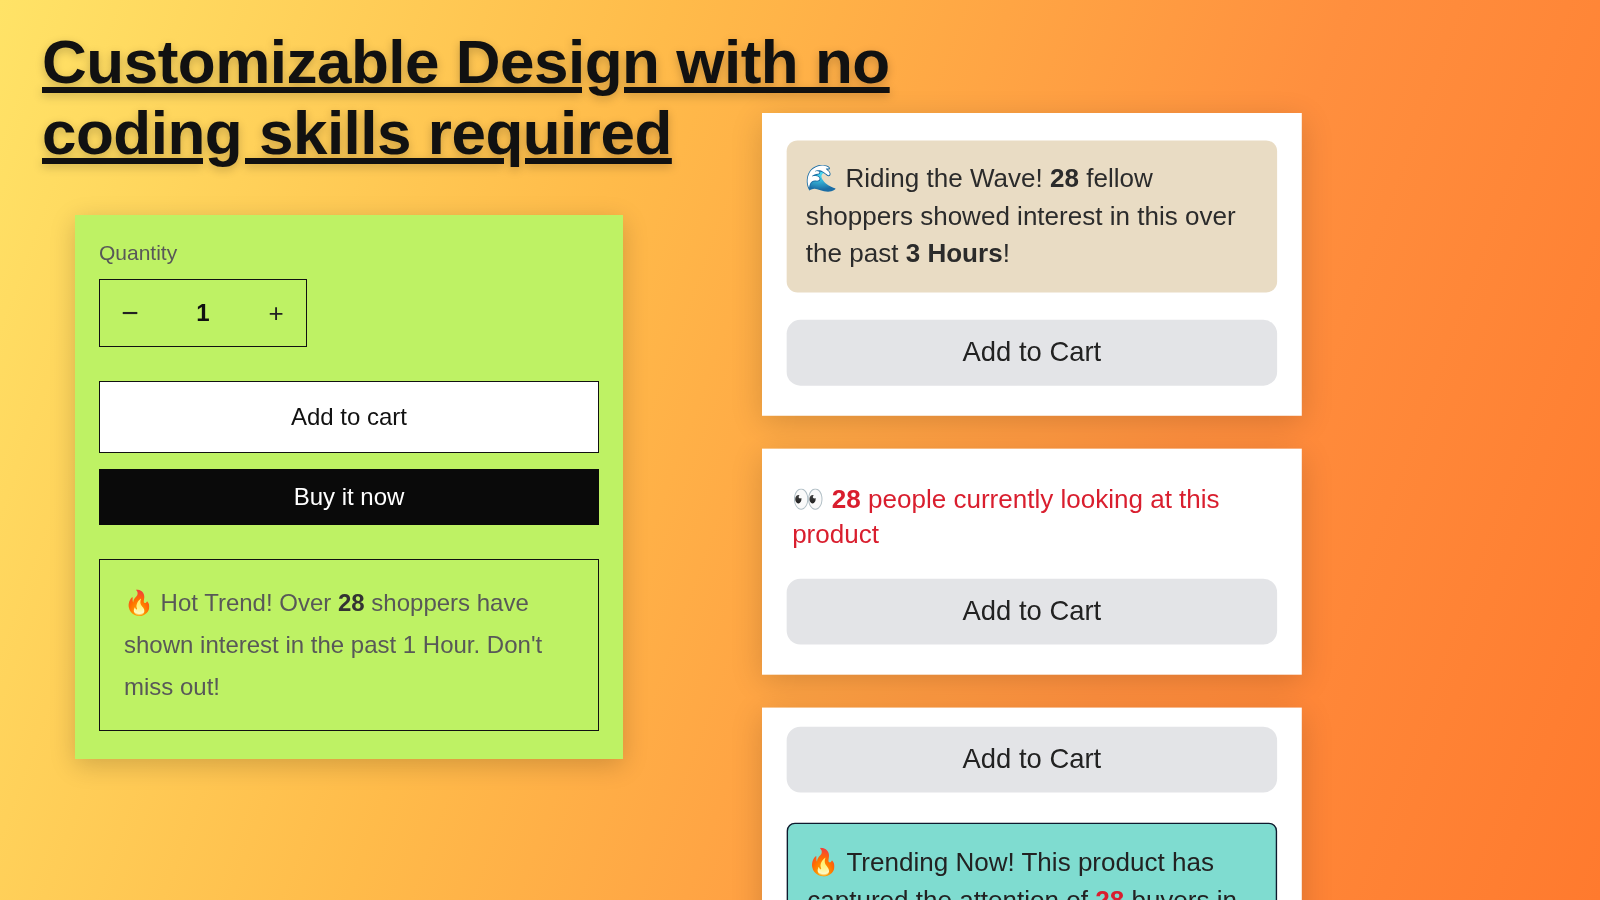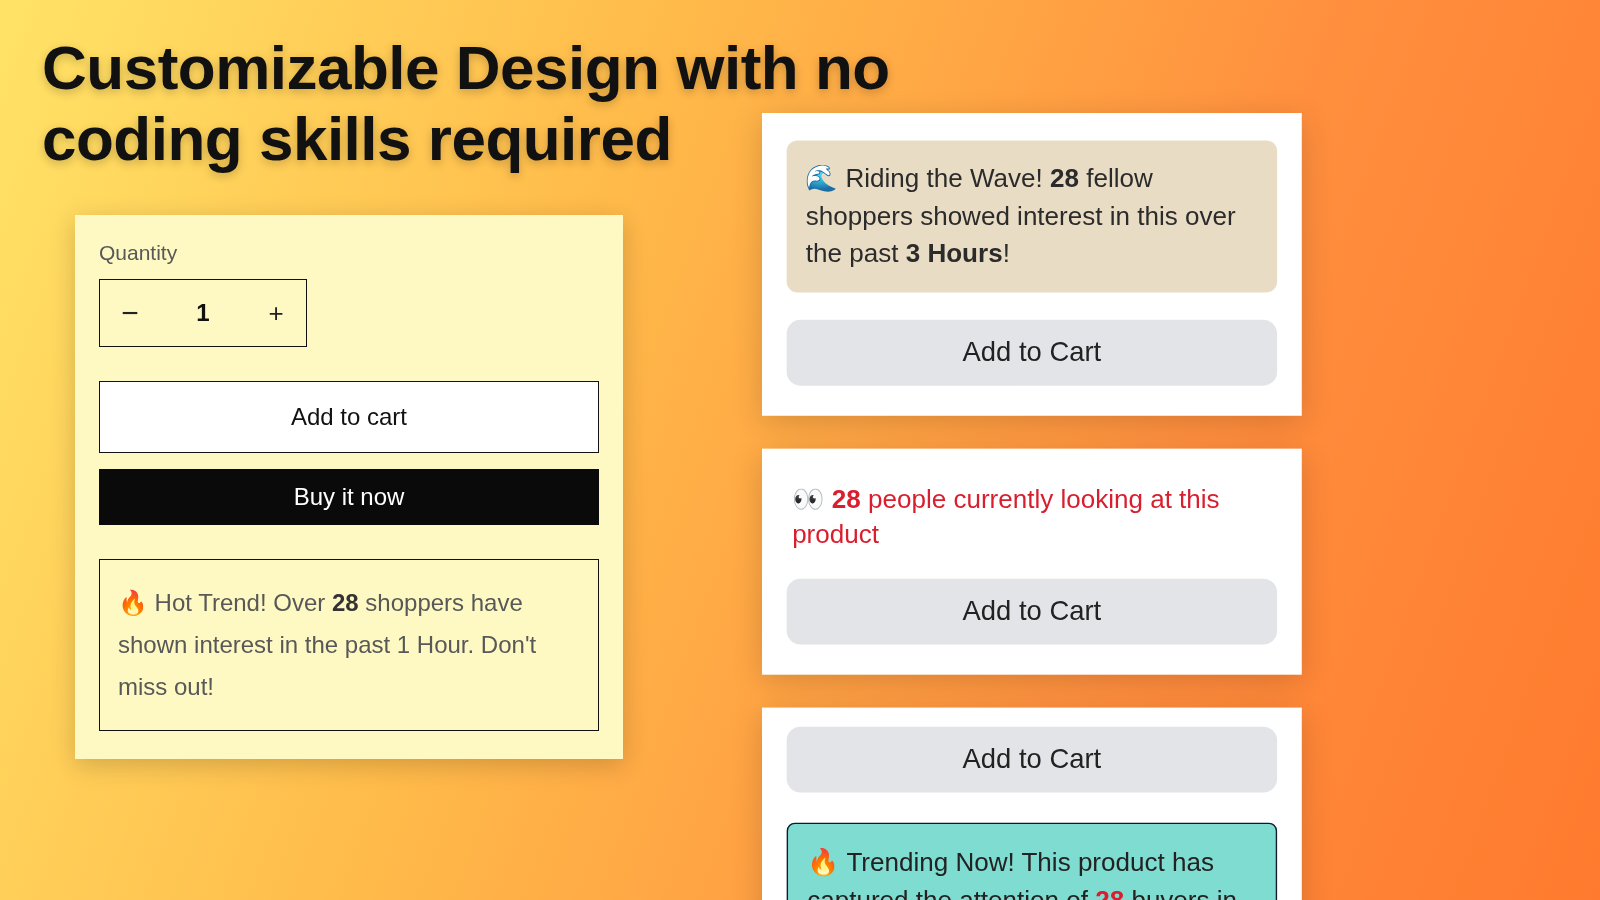--- a/index.html
+++ b/index.html
@@ -6,37 +6,38 @@
   html, body { width: 1600px; height: 900px; overflow: hidden; }
   body {
     background: linear-gradient(110deg, #ffe367 0%, #ffbb4a 35%, #ff8f3e 70%, #ff7a2e 100%);
     font-family: -apple-system, BlinkMacSystemFont, "Segoe UI", Arial, sans-serif;
     position: relative;
   }
 
   .headline {
     position: absolute;
     left: 42px;
-    top: 32px;
+    top: 26px;
     width: 900px;
     font-size: 62px;
     font-weight: 800;
     line-height: 1.15;
     color: #111;
     text-shadow: 0 3px 10px rgba(0,0,0,0.22);
     letter-spacing: -0.5px;
+    text-decoration: underline;
   }
 
   
   .card-left {
     position: absolute;
     left: 75px;
     top: 215px;
     width: 548px;
-    background: #fef9c3;
+    background: #bef264;
     padding: 26px 24px 28px;
     box-shadow: 0 6px 24px rgba(0,0,0,0.18);
   }
   .qty-label {
     font-size: 21px;
     color: #585858;
     margin-bottom: 14px;
   }
   .qty-stepper {
     display: inline-flex;
@@ -85,21 +86,21 @@
     color: #fff;
     font-size: 24px;
     display: flex;
     align-items: center;
     justify-content: center;
     cursor: pointer;
     margin-bottom: 34px;
   }
   .left-banner {
     border: 1px solid #111;
-    padding: 22px 18px;
+    padding: 22px 24px;
     font-size: 24px;
     color: #585858;
     line-height: 1.75;
   }
   .left-banner strong { color: #333; font-weight: 700; }
 
   
   .col-right {
     position: absolute;
     left: 762px;

